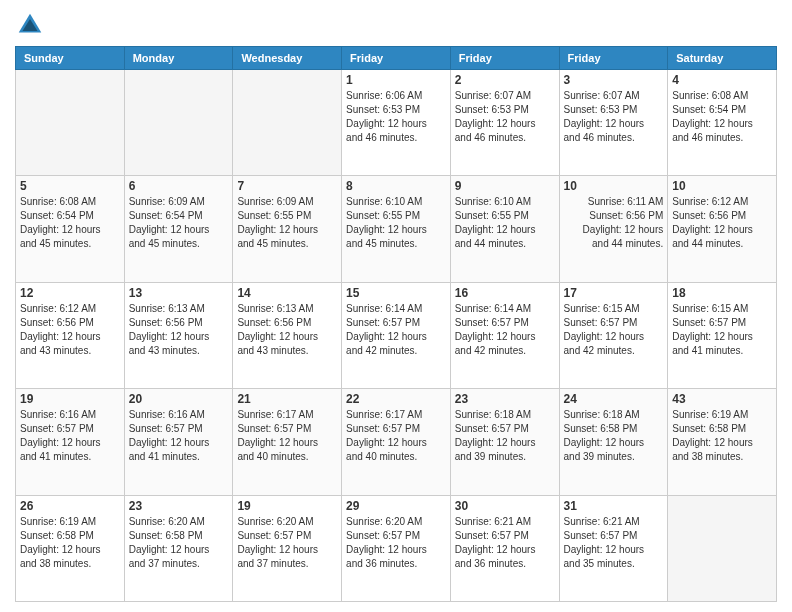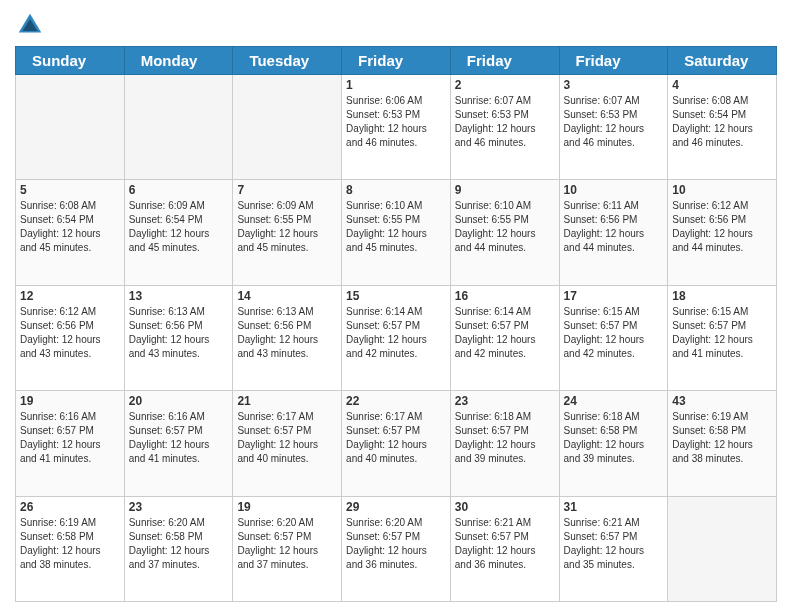--- a/index.html
+++ b/index.html
@@ -57,23 +57,23 @@
     .calendar {
       flex: 1;
       border: 1px solid #ccc;
       border-collapse: collapse;
       width: 100%;
       table-layout: fixed;
     }
     .calendar th {
       background: #2e86c1;
       color: #fff;
-      font-size: 15px;
+      font-size: 11px;
       font-weight: bold;
-      padding: 5px 16px;
+      padding: 5px 8px;
       text-align: left;
       border: 1px solid #2471a3;
     }
     .calendar td {
       border: 1px solid #ccc;
       vertical-align: top;
       padding: 3px 4px;
       font-size: 10px;
       color: #333;
       height: 78px;
@@ -116,21 +116,21 @@
       <div class="month-title"></div>
       <div class="location"></div>
     </div>
   </div>
 
   <table class="calendar">
     <thead>
       <tr>
       <th>Sunday</th>
           <th>Monday</th>
-          <th>Tuesday</th>
+          <th>Wednesday</th>
           <th>Friday</th>
           <th>Friday</th>
           <th>Friday</th>
           <th>Saturday</th>
         </tr>
     </thead>
     <tbody id="calendar-body">
     <tr>
           <td class="empty"></td>
           <td class="empty"></td>
@@ -195,21 +195,21 @@
           </td>
           <td>
             <span class="day-num">9</span>
             <div class="day-info" style="white-space: pre-line;">Sunrise: 6:10 AM
 Sunset: 6:55 PM
 Daylight: 12 hours
 and 44 minutes.</div>
           </td>
           <td>
             <span class="day-num">10</span>
-            <div class="day-info" style="white-space: pre-line;">Sunrise: 6:11 AM
+            <div class="day-info" style="white-space: pre-line; text-align: right;">Sunrise: 6:11 AM
 Sunset: 6:56 PM
 Daylight: 12 hours
 and 44 minutes.</div>
           </td>
           <td>
             <span class="day-num">10</span>
             <div class="day-info" style="white-space: pre-line;">Sunrise: 6:12 AM
 Sunset: 6:56 PM
 Daylight: 12 hours
 and 44 minutes.</div>

